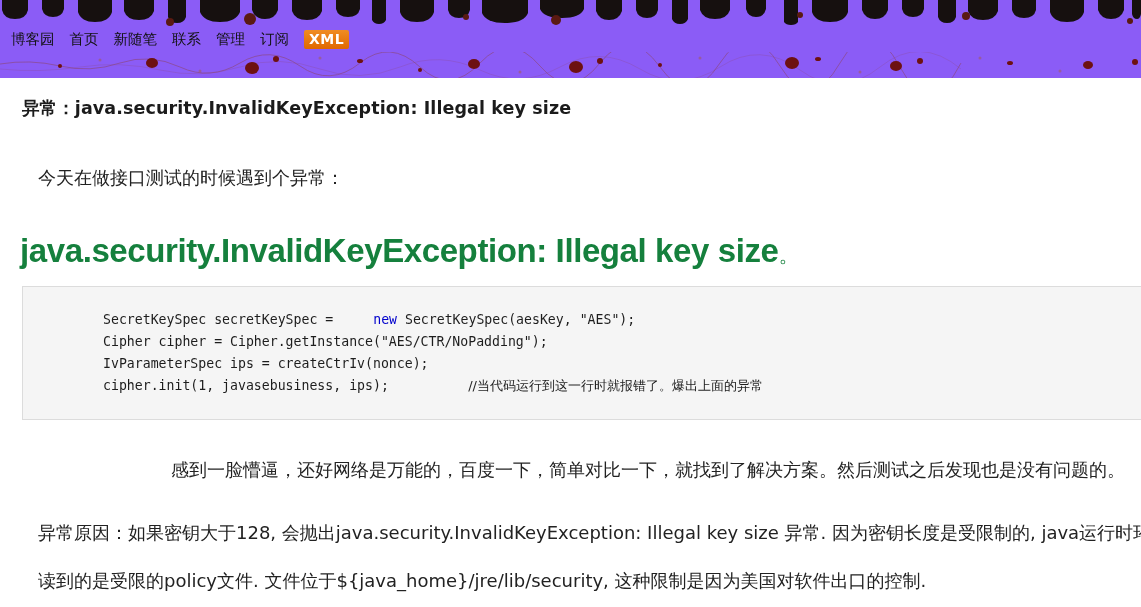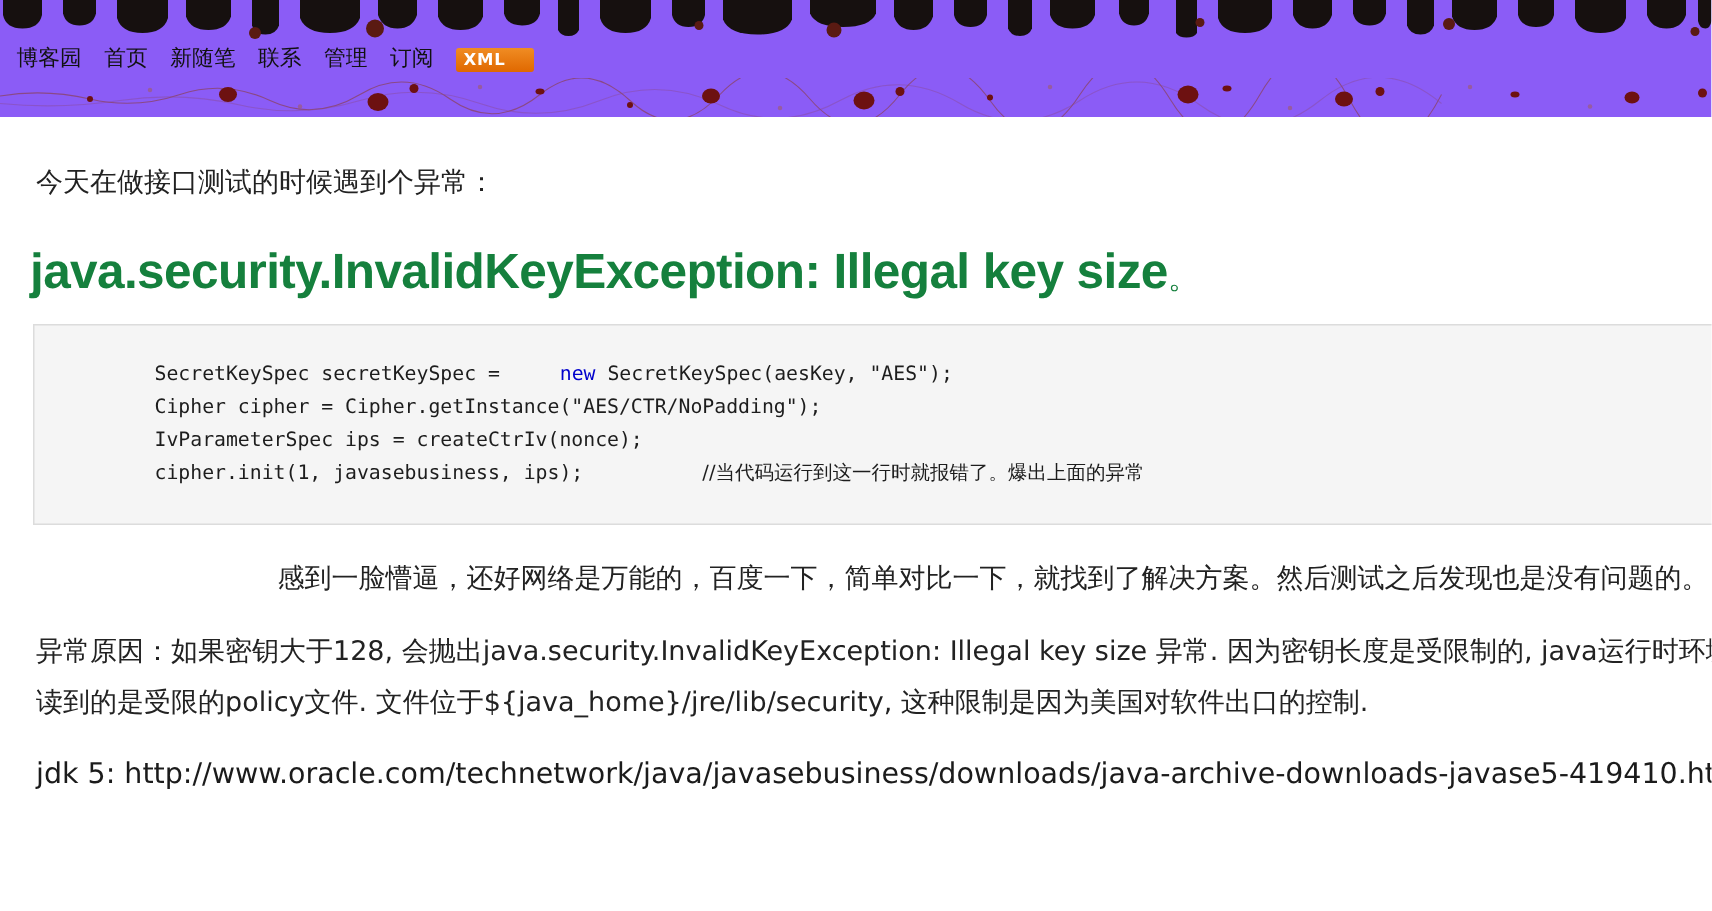--- a/index.html
+++ b/index.html
@@ -61,24 +61,24 @@
     margin-right: 15px;
     white-space: nowrap;
     line-height: 1;
     font-family: "DejaVu Sans", sans-serif;
   }
   #xml-badge {
     display: inline-block;
     background: #e8720c;
     background: linear-gradient(#f08c23, #e06800);
     color: #ffffff;
-    font-size: 11px;
+    font-size: 14px;
     font-weight: bold;
     letter-spacing: 0.5px;
-    padding: 2px 19px 3px 5px;
+    padding: 2px 5px 3px 5px;
     border-radius: 2px;
     line-height: 1;
     font-family: "DejaVu Sans", sans-serif;
     text-decoration: none;
   }
 
   
   #post {
     position: absolute;
     left: 0;
@@ -90,21 +90,21 @@
     margin: 0;
     padding: 18px 0 0 22px;
     font-size: 17.5px;
     font-weight: bold;
     color: #1b1b1b;
     letter-spacing: 0.1px;
     font-family: "DejaVu Sans", sans-serif;
   }
 
   .para {
-    margin: 2px;
+    margin: 16px;
     padding: 0 0 0 22px;
     font-size: 18px;
     line-height: 1.75;
     color: #222222;
     font-family: "DejaVu Sans", sans-serif;
     white-space: nowrap;
   }
 
   #intro-para { padding-top: 26px; }
 
@@ -249,20 +249,21 @@
       <circle cx="700" cy="6" r="1.5"></circle>
       <circle cx="860" cy="20" r="1.5"></circle>
       <circle cx="980" cy="6" r="1.5"></circle>
       <circle cx="1060" cy="19" r="1.5"></circle>
     </g>
   </svg>
 </div>
 
 <div id="post">
 
+  <h1 id="post-title">异常：java.security.InvalidKeyException: Illegal key size</h1>
 
   <p class="para" id="intro-para">今天在做接口测试的时候遇到个异常：</p>
 
   <div id="big-exception">
     <span>java.security.InvalidKeyException: Illegal key size</span><span class="period">。</span>
   </div>
 
   <div id="code-block">
     <div class="code-line"><span>SecretKeySpec secretKeySpec = </span><span class="kw">new</span><span> SecretKeySpec(aesKey, "AES");</span></div>
     <div class="code-line">Cipher cipher = Cipher.getInstance("AES/CTR/NoPadding");</div>

